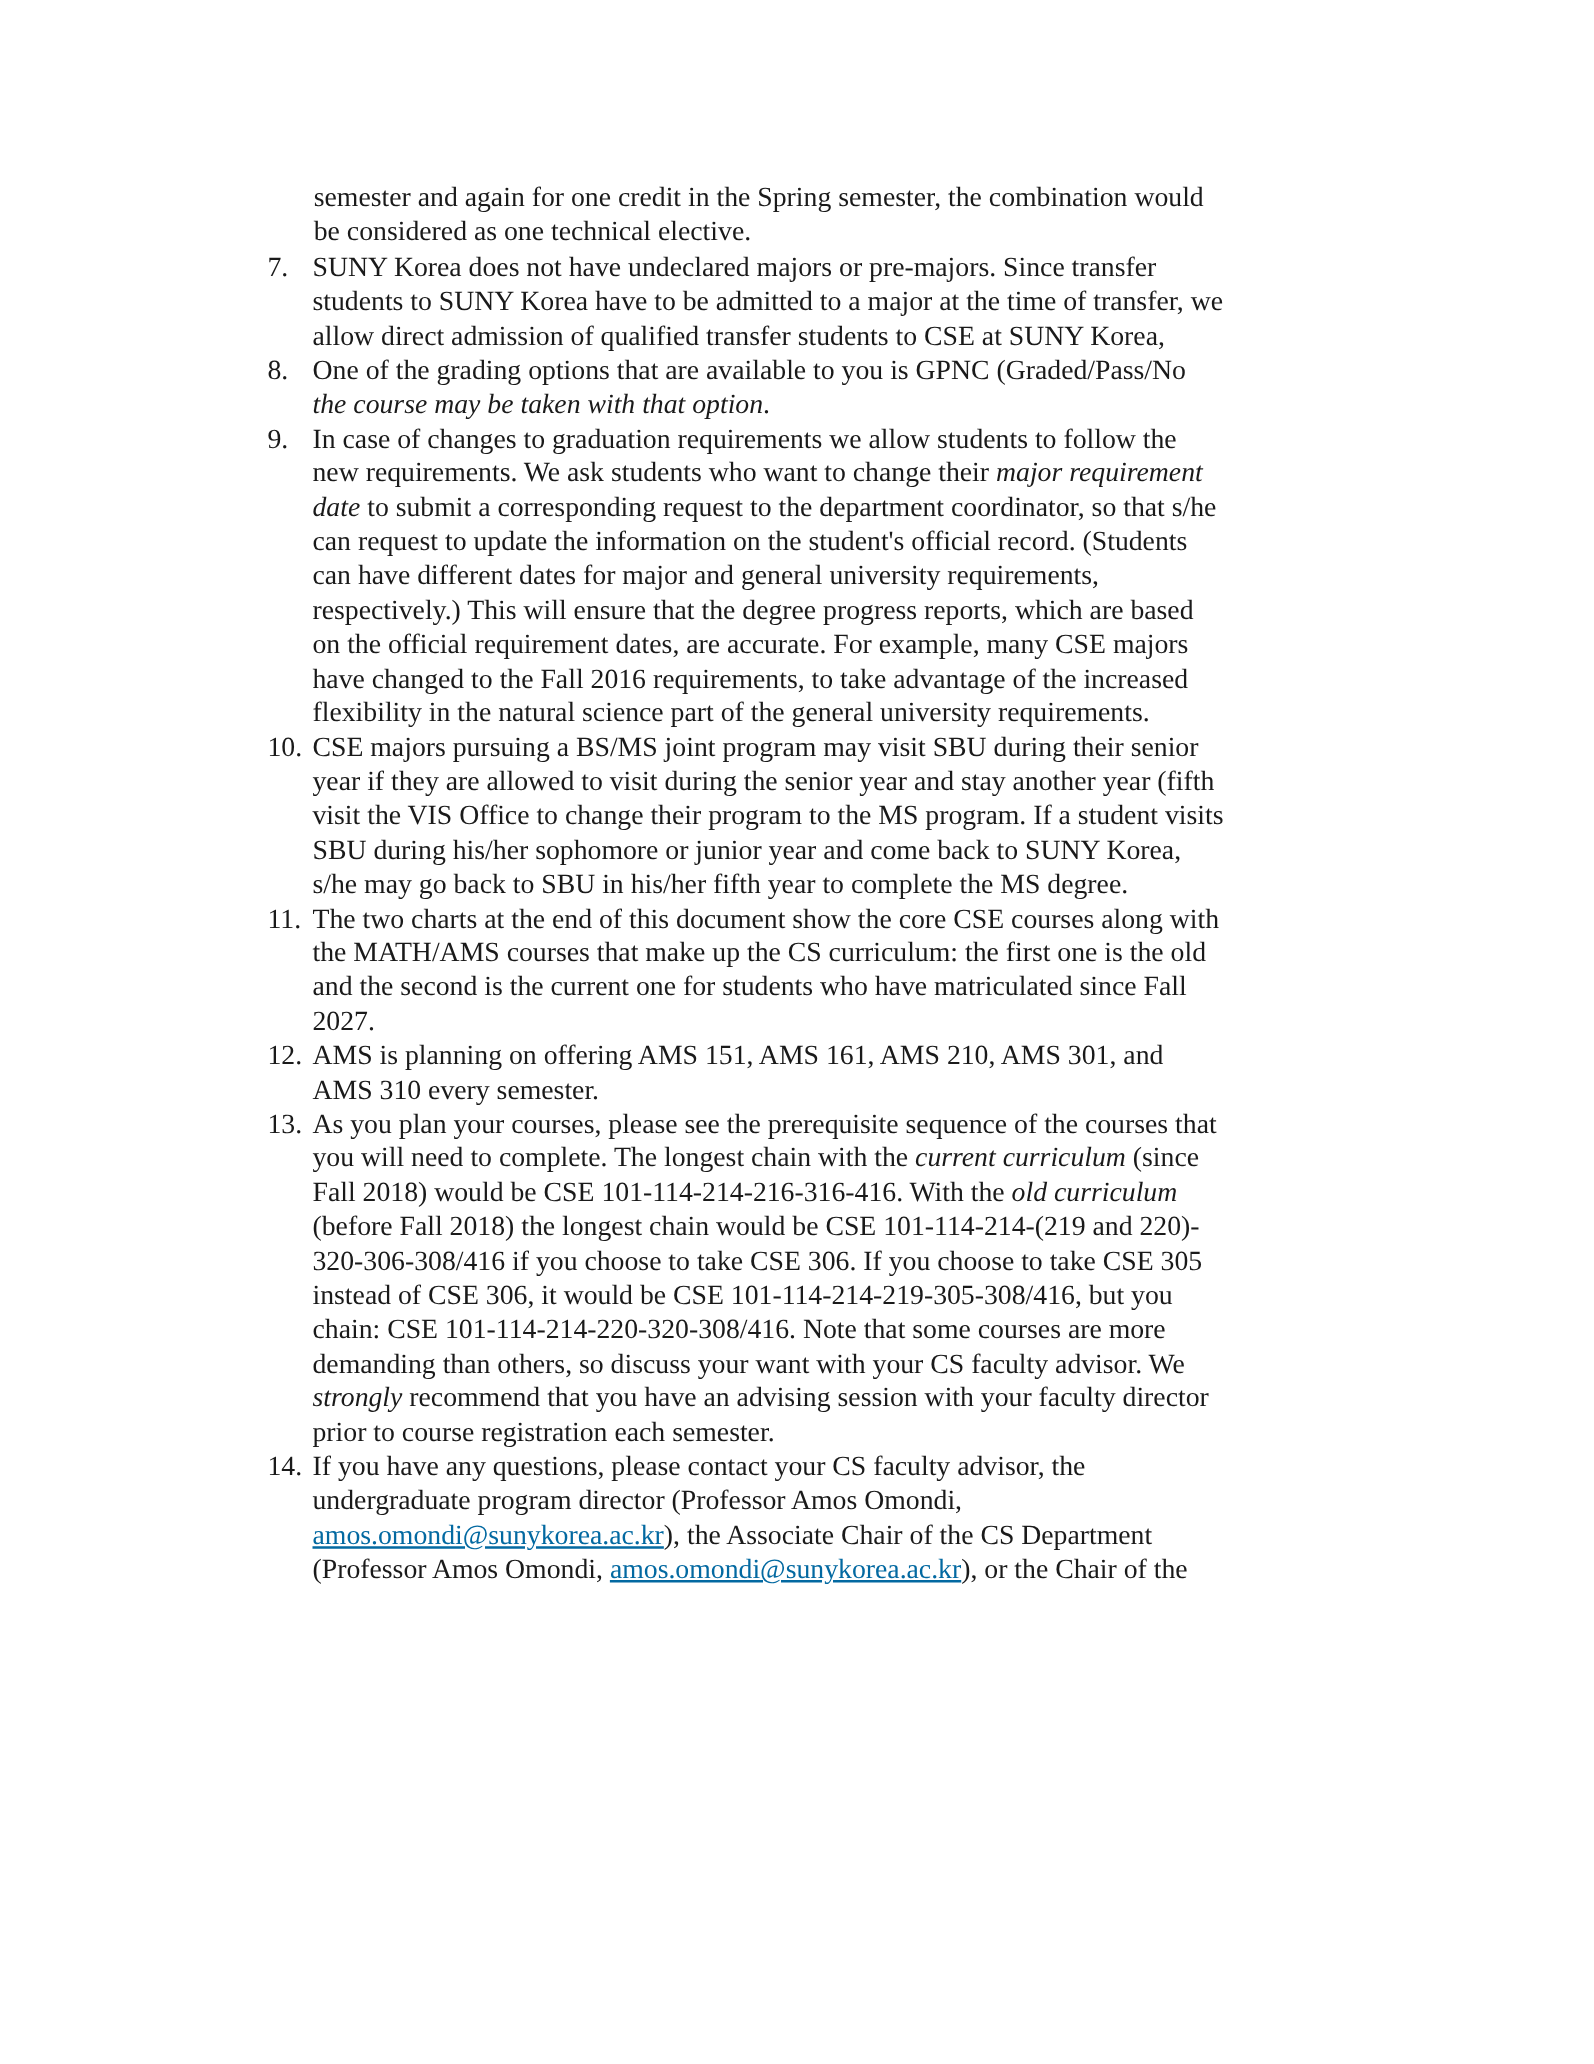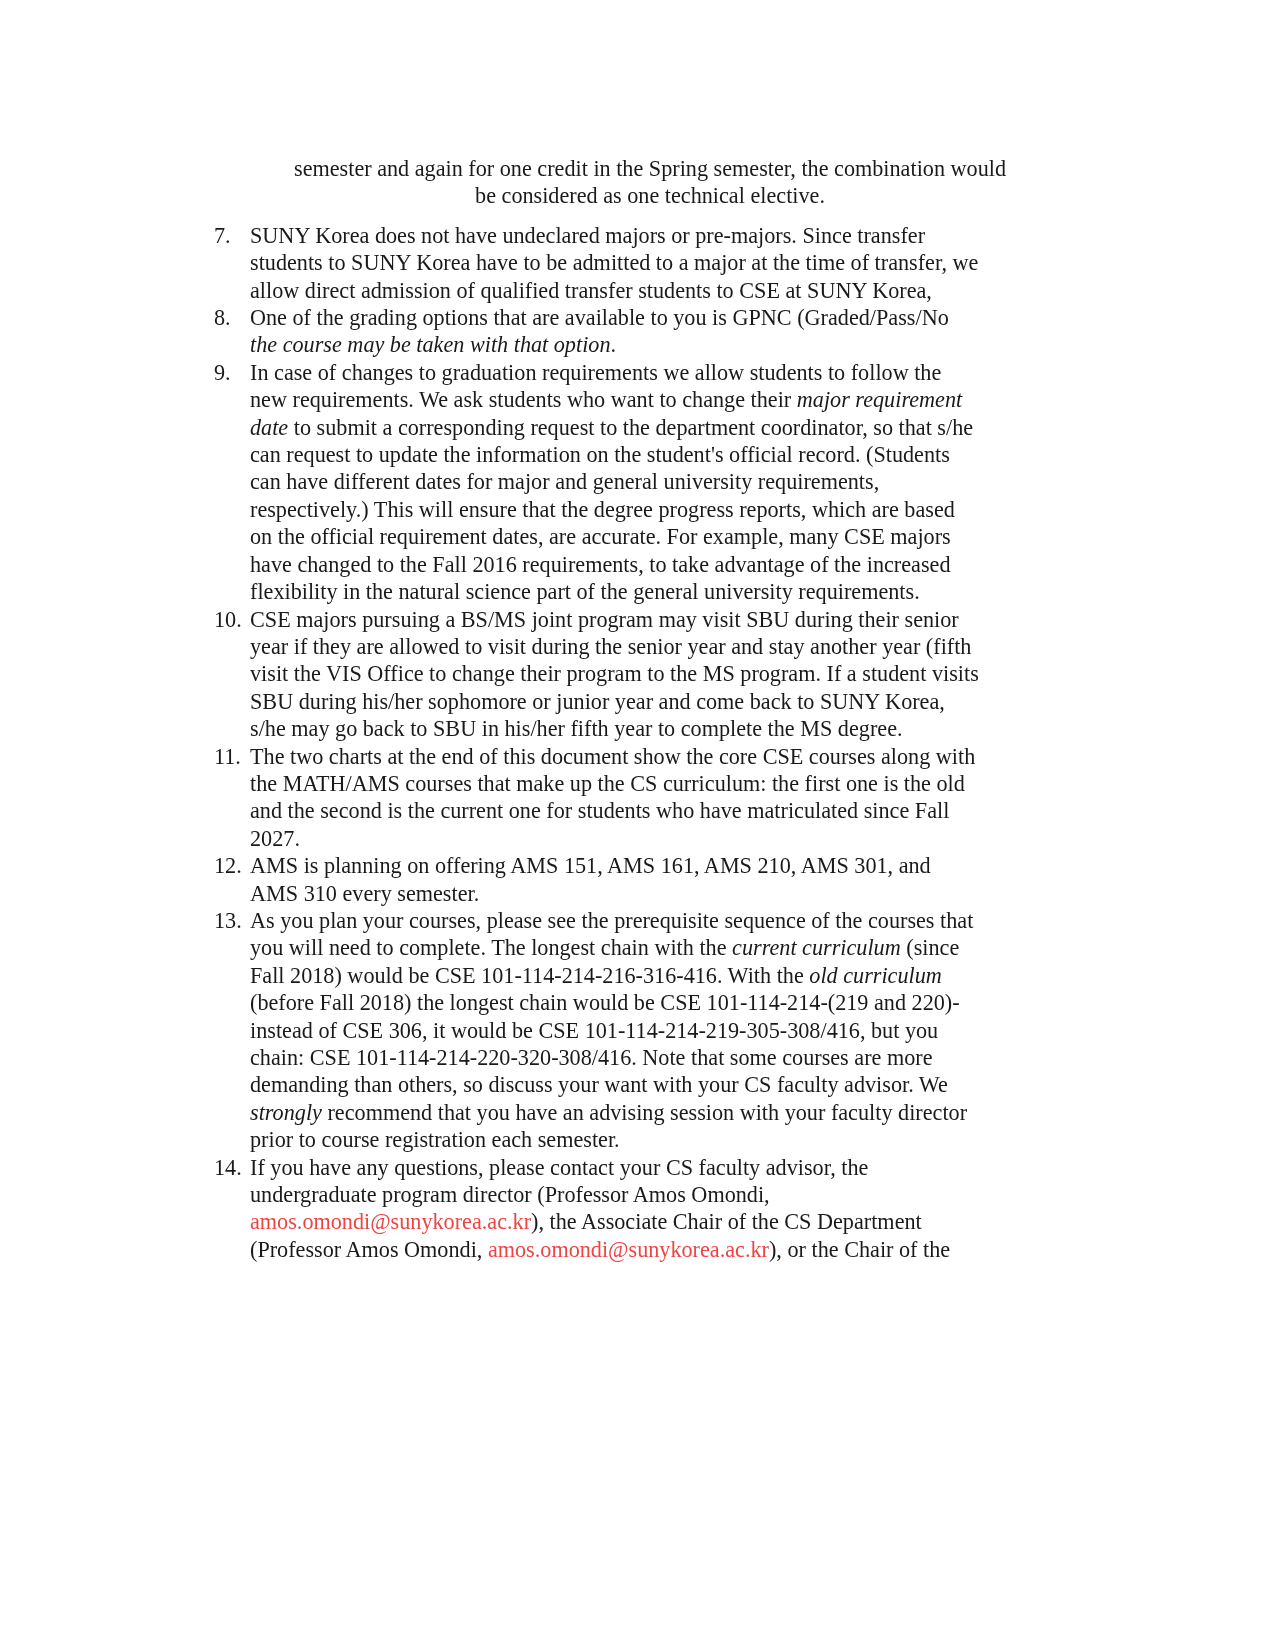--- a/index.html
+++ b/index.html
@@ -13,21 +13,21 @@
       font-size: 22.2px;
       line-height: 27.4px;
       color: #1a1a1a;
     }
     .content {
       position: absolute;
       left: 250px;
       top: 143px;
       width: 800px;
     }
-    .cont-para { margin: 12px; text-align: center; }
+    .cont-para { margin: 1px; }
     ol.items {
       list-style: none;
       margin: 0;
       padding: 0;
     }
     ol.items li {
       position: relative;
       margin: 0;
       padding: 0;
     }
@@ -35,21 +35,22 @@
       position: absolute;
       left: -36px;
       top: 0;
       width: 30px;
       text-align: left;
     }
     .num.two { left: -36px; }
     .line { display: block; white-space: nowrap; }
     em { font-style: italic; }
     a.link {
-      color: #ef4444;
+      color: #0369a1;
+      text-decoration: underline;
     }
   </style>
 </head>
 <body>
 
 <div class="page">
   <div class="content">
 
     <p class="cont-para">
       <span class="line">semester and again for one credit in the Spring semester, the combination would</span>
@@ -106,20 +107,21 @@
         <span class="line">AMS is planning on offering AMS 151, AMS 161, AMS 210, AMS 301, and</span>
         <span class="line">AMS 310 every semester.</span>
       </li>
 
       <li>
         <span class="num two">13.</span>
         <span class="line">As you plan your courses, please see the prerequisite sequence of the courses that</span>
         <span class="line"><span>you will need to complete. The longest chain with the </span><em>current curriculum</em><span> (since</span></span>
         <span class="line"><span>Fall 2018) would be CSE 101-114-214-216-316-416. With the </span><em>old curriculum</em></span>
         <span class="line">(before Fall 2018) the longest chain would be CSE 101-114-214-(219 and 220)-</span>
+        <span class="line">320-306-308/416 if you choose to take CSE 306. If you choose to take CSE 305</span>
         <span class="line">instead of CSE 306, it would be CSE 101-114-214-219-305-308/416, but you</span>
         <span class="line">chain: CSE 101-114-214-220-320-308/416.  Note that some courses are more</span>
         <span class="line">demanding than others, so discuss your want with your CS faculty advisor.  We</span>
         <span class="line"><em>strongly</em><span> recommend that you have an advising session with your faculty director</span></span>
         <span class="line">prior to course registration each semester.</span>
       </li>
 
       <li>
         <span class="num two">14.</span>
         <span class="line">If you have any questions, please contact your CS faculty advisor, the</span>

